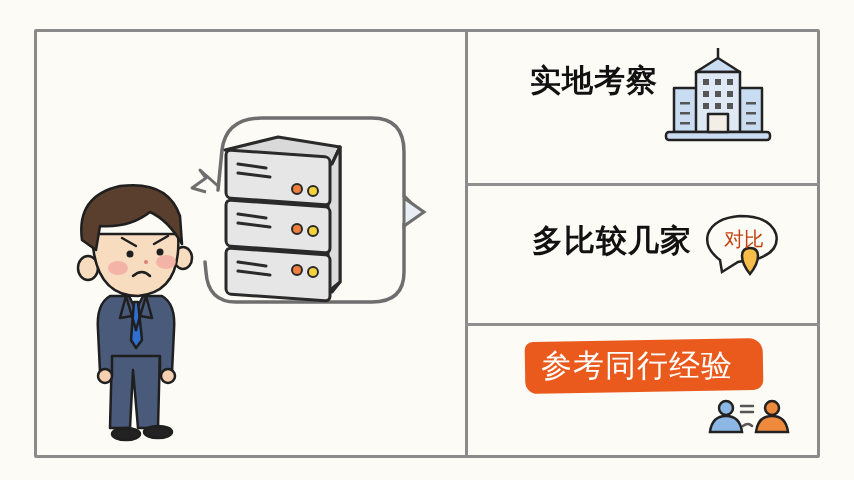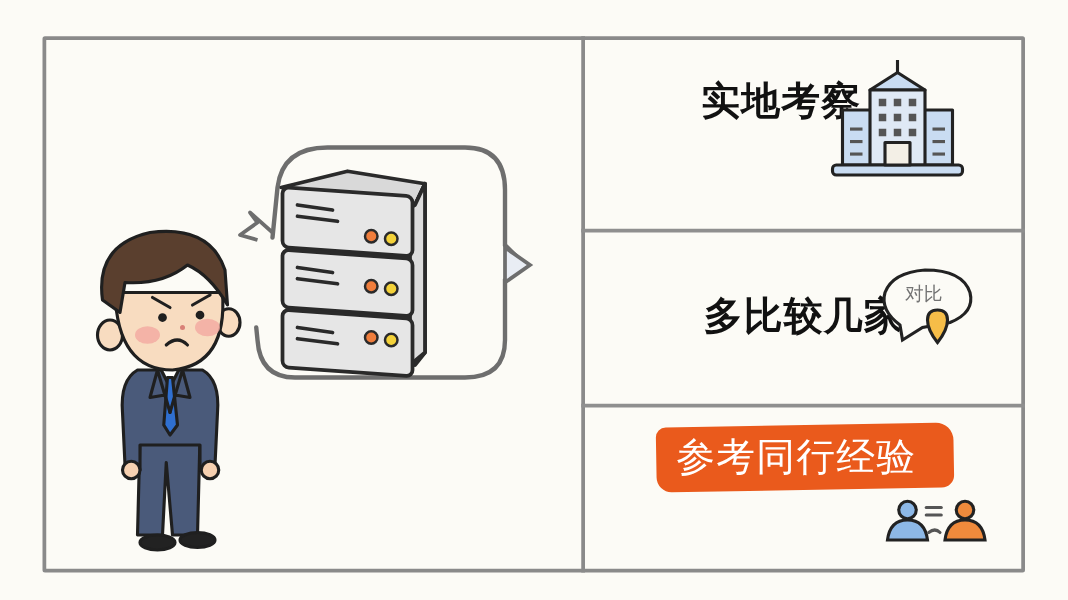--- a/index.html
+++ b/index.html
@@ -1,20 +1,20 @@
 <!DOCTYPE html>
 <html><head>
 <meta charset="utf-8">
 <style>
   html,body{margin:0;padding:0;}
   body{width:854px;height:480px;background:#fcfbf6;position:relative;overflow:hidden;font-family:"DejaVu Sans",sans-serif;}
   .frame{position:absolute;left:34px;top:29px;width:786px;height:429px;border:3px solid #8a8a8a;border-radius:2px;box-sizing:border-box;}
   .vdiv{position:absolute;left:465px;top:29px;width:3px;height:429px;background:#8a8a8a;}
   .hdiv{position:absolute;left:465px;width:355px;height:3px;background:#8f8f8f;}
-  .label{position:absolute;font-size:31px;font-weight:bold;color:#111;letter-spacing:1px;white-space:nowrap;margin-left:31px;}
+  .label{position:absolute;font-size:31px;font-weight:bold;color:#111;letter-spacing:1px;white-space:nowrap;}
   .brush{position:absolute;left:525px;top:340px;width:238px;height:52px;background:#ea5a1c;border-radius:8px 14px 10px 12px;transform:rotate(-1deg);}
   .brush-text{position:absolute;left:541px;top:345px;font-size:31px;color:#fff;letter-spacing:1px;white-space:nowrap;font-family:Liberation Mono, monospace;}
   svg{position:absolute;overflow:visible;}
 </style>
 </head>
 <body>
 
 <div class="frame"></div>
 <div class="vdiv"></div>
 <div class="hdiv" style="top:183px"></div>
@@ -108,27 +108,27 @@
       <rect x="727" y="103" width="6" height="6"></rect>
     <rect x="680" y="102" width="10" height="2.5"></rect>
       <rect x="680" y="112" width="10" height="2.5"></rect>
       <rect x="680" y="122" width="10" height="2.5"></rect>
     <rect x="746" y="102" width="10" height="2.5"></rect>
       <rect x="746" y="112" width="10" height="2.5"></rect>
       <rect x="746" y="122" width="10" height="2.5"></rect>
   </g>
 </svg>
 
-<div class="label" style="left:532px;top:232px">多比较几家</div>
+<div class="label" style="left:532px;top:220px">多比较几家</div>
 <div>
   <svg width="854" height="480" style="left:0;top:0">
     <path d="M720 260 Q704 248 708 234 Q714 218 740 216 Q770 216 776 234 Q780 250 760 258 L738 262 L722 272 Z" fill="#fcfbf6" stroke="#222" stroke-width="2.5"></path>
     <path d="M742 256 Q742 248 750 248 Q758 248 758 256 Q758 264 750 274 Q742 264 742 256 Z" fill="#f6bd48" stroke="#222" stroke-width="2.5"></path>
   </svg>
-  <span style="position:absolute;left:724px;top:226px;font-size:15px;color:#737373;">对比</span>
+  <span style="position:absolute;left:724px;top:226px;font-size:20px;color:#c2410c;">对比</span>
 </div>
 
 <div class="brush"></div>
 <div class="brush-text">参考同行经验</div>
 <svg width="854" height="480" style="left:0;top:0">
   <g stroke="#222" stroke-width="2.5">
     <circle cx="726" cy="408" r="7" fill="#8db8e6"></circle>
     <path d="M710 432 Q712 416 726 416 Q740 416 742 432 Z" fill="#8db8e6"></path>
     <circle cx="772" cy="408" r="7" fill="#ef8a3c"></circle>
     <path d="M756 432 Q758 416 772 416 Q786 416 788 432 Z" fill="#ef8a3c"></path>

